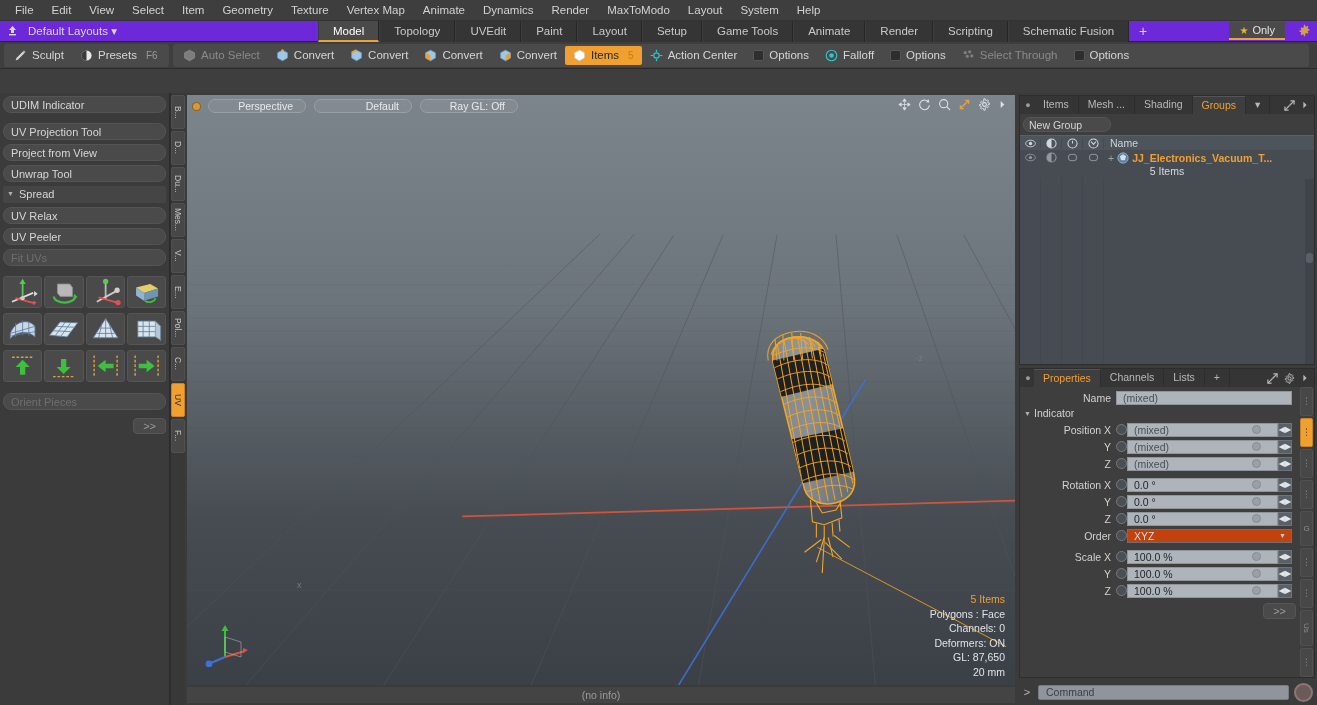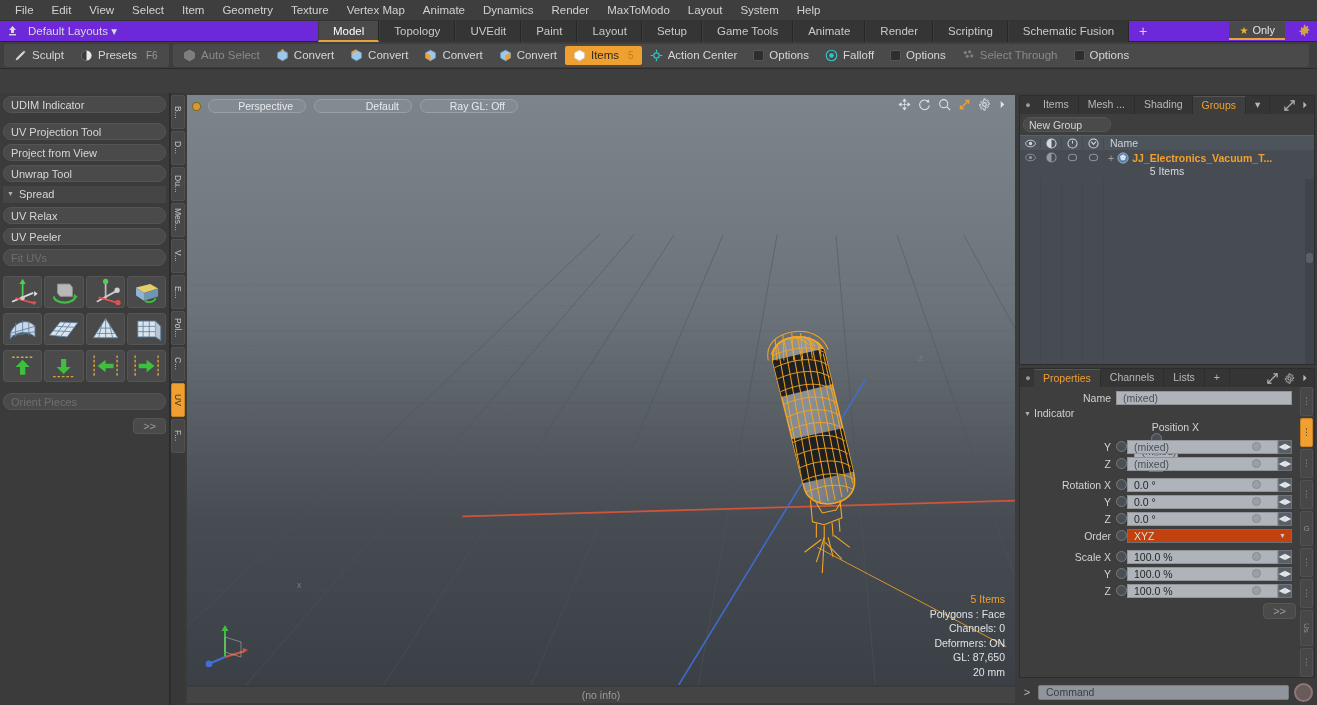--- a/index.html
+++ b/index.html
@@ -785,21 +785,21 @@
         <div class="propbody">
           <div class="prow" style="padding-right:22px;">
             <div class="plabel">Name</div>
             <div class="pfield name">
               <span class="dimmed">(mixed)</span>
             </div>
           </div>
 
           <div class="psec">Indicator</div>
 
-          <div class="prow" style="padding-right:22px;flex-direction:column;">
+          <div class="prow" style="padding-right:22px;">
             <div class="plabel">Position X</div>
             <div class="pradio"></div>
             <div class="pfield">
                 <span class="dimmed">(mixed)</span>
                 <span class="rdot"></span>
               </div>
             <div class="parrow">◀▶</div>
           </div>
           <div class="prow" style="padding-right:22px;">
             <div class="plabel">Y</div>

